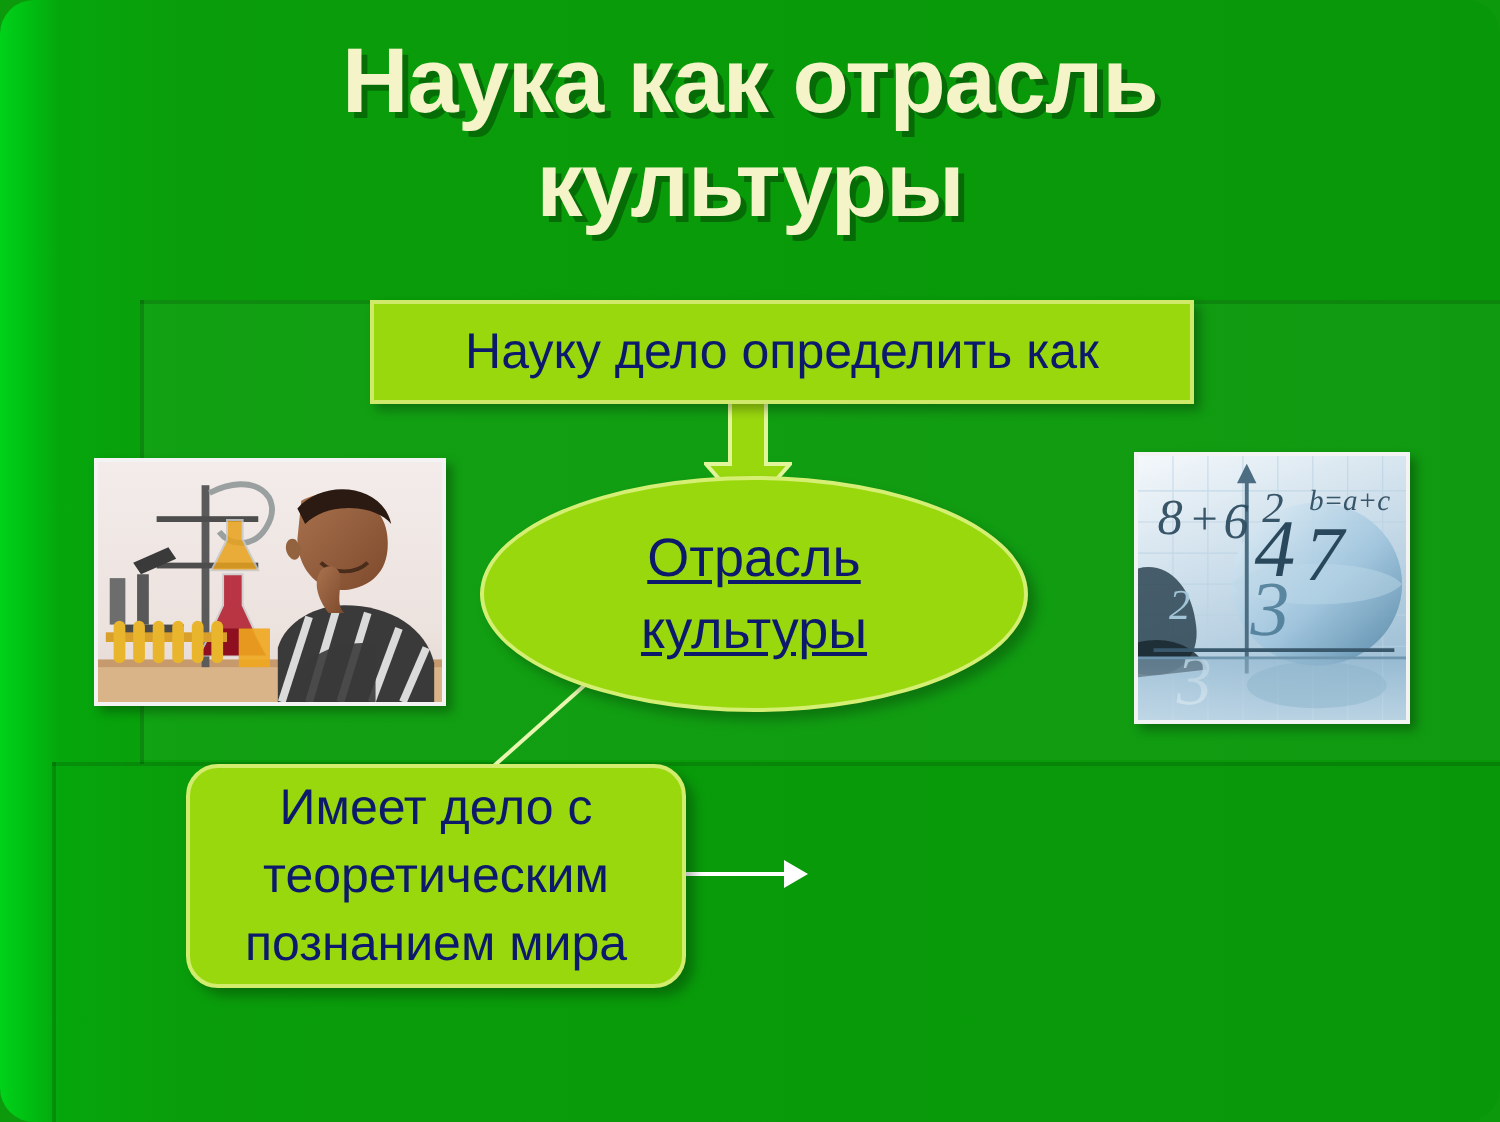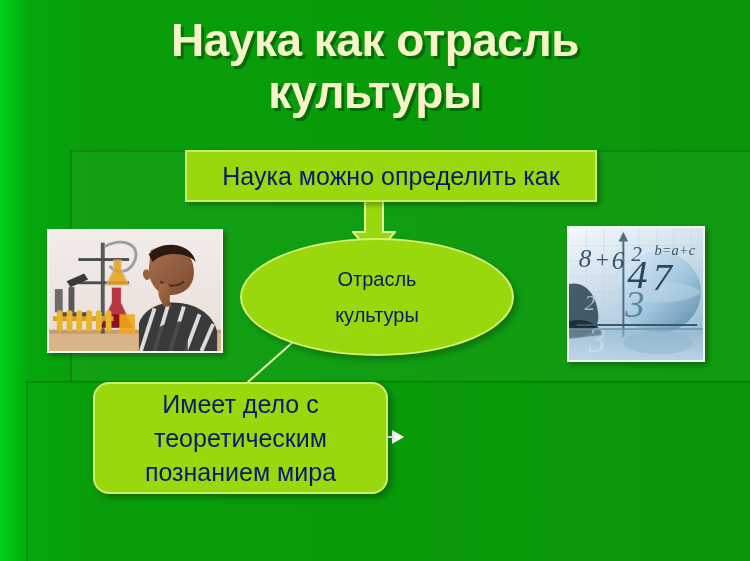--- a/index.html
+++ b/index.html
@@ -6,20 +6,21 @@
   html,body{margin:0;padding:0;}
   body{
     width:750px;height:561px;overflow:hidden;
     font-family:"Liberation Sans","DejaVu Sans",sans-serif;
     background:#0c9a0c;
   }
   #slide{
     position:relative;width:750px;height:561px;overflow:hidden;
     background:
       linear-gradient(90deg,#00d21a 0px,#00bf12 14px,#05a60c 30px,#0a9d0b 90px,#089709 100%);
+    border-radius: 17px;
   }
   
   .bg-edge-v{
     position:absolute;width:2px;background:rgba(0,0,0,.16);
   }
   .bg-edge-h{
     position:absolute;height:2px;background:rgba(0,0,0,.13);
   }
   .bg-panel{
     position:absolute;background:rgba(255,255,255,.035);
@@ -51,25 +52,26 @@
   #box-top{
     left:185px;top:150px;width:412px;height:52px;
     border:2px solid #cfe96a;
     font-size:25px;line-height:30px;
     box-shadow:3px 3px 5px rgba(0,0,0,.28);
   }
   #ellipse-main{
     left:240px;top:238px;width:274px;height:118px;
     border-radius:50%;
     border:2px solid #d5ef74;
-    font-size:20px;line-height:36px;
+    font-size:27px;line-height:36px;
     box-shadow:4px 4px 6px rgba(0,0,0,.25);
+    text-decoration:underline;
   }
   #box-left{
-    left:93px;top:382px;width:295px;height:112px;
+    left:93px;top:382px;width:250px;height:112px;
     border-radius:16px;
     border:2px solid #d2ec6d;
     font-size:25px;line-height:34px;
     box-shadow:4px 4px 6px rgba(0,0,0,.28);
   }
   #box-right{
     left:400px;top:378px;width:300px;height:120px;
     border-radius:16px;
     border:2px solid #d2ec6d;
     font-size:22px;line-height:29px;
@@ -238,21 +240,21 @@
     </svg>
   </div>
 
   <div class="connector" id="arrow-left-right">
     <svg viewBox="0 0 74 24" width="74" height="24" aria-hidden="true">
       <path d="M0 12 H62" stroke="#ffffff" stroke-width="2" fill="none"></path>
       <path d="M62 5 L74 12 L62 19 Z" fill="#ffffff"></path>
     </svg>
   </div>
 
-  <div class="node" id="box-top">Наука можно определить как</div>
+  <div class="node" id="box-top">Науку дело определить как</div>
 
   <div class="node" id="ellipse-main">Отрасль
 культуры</div>
 
   <div class="node" id="box-left">Имеет дело с
 теоретическим
 познанием мира</div>
 
 
 </div>

